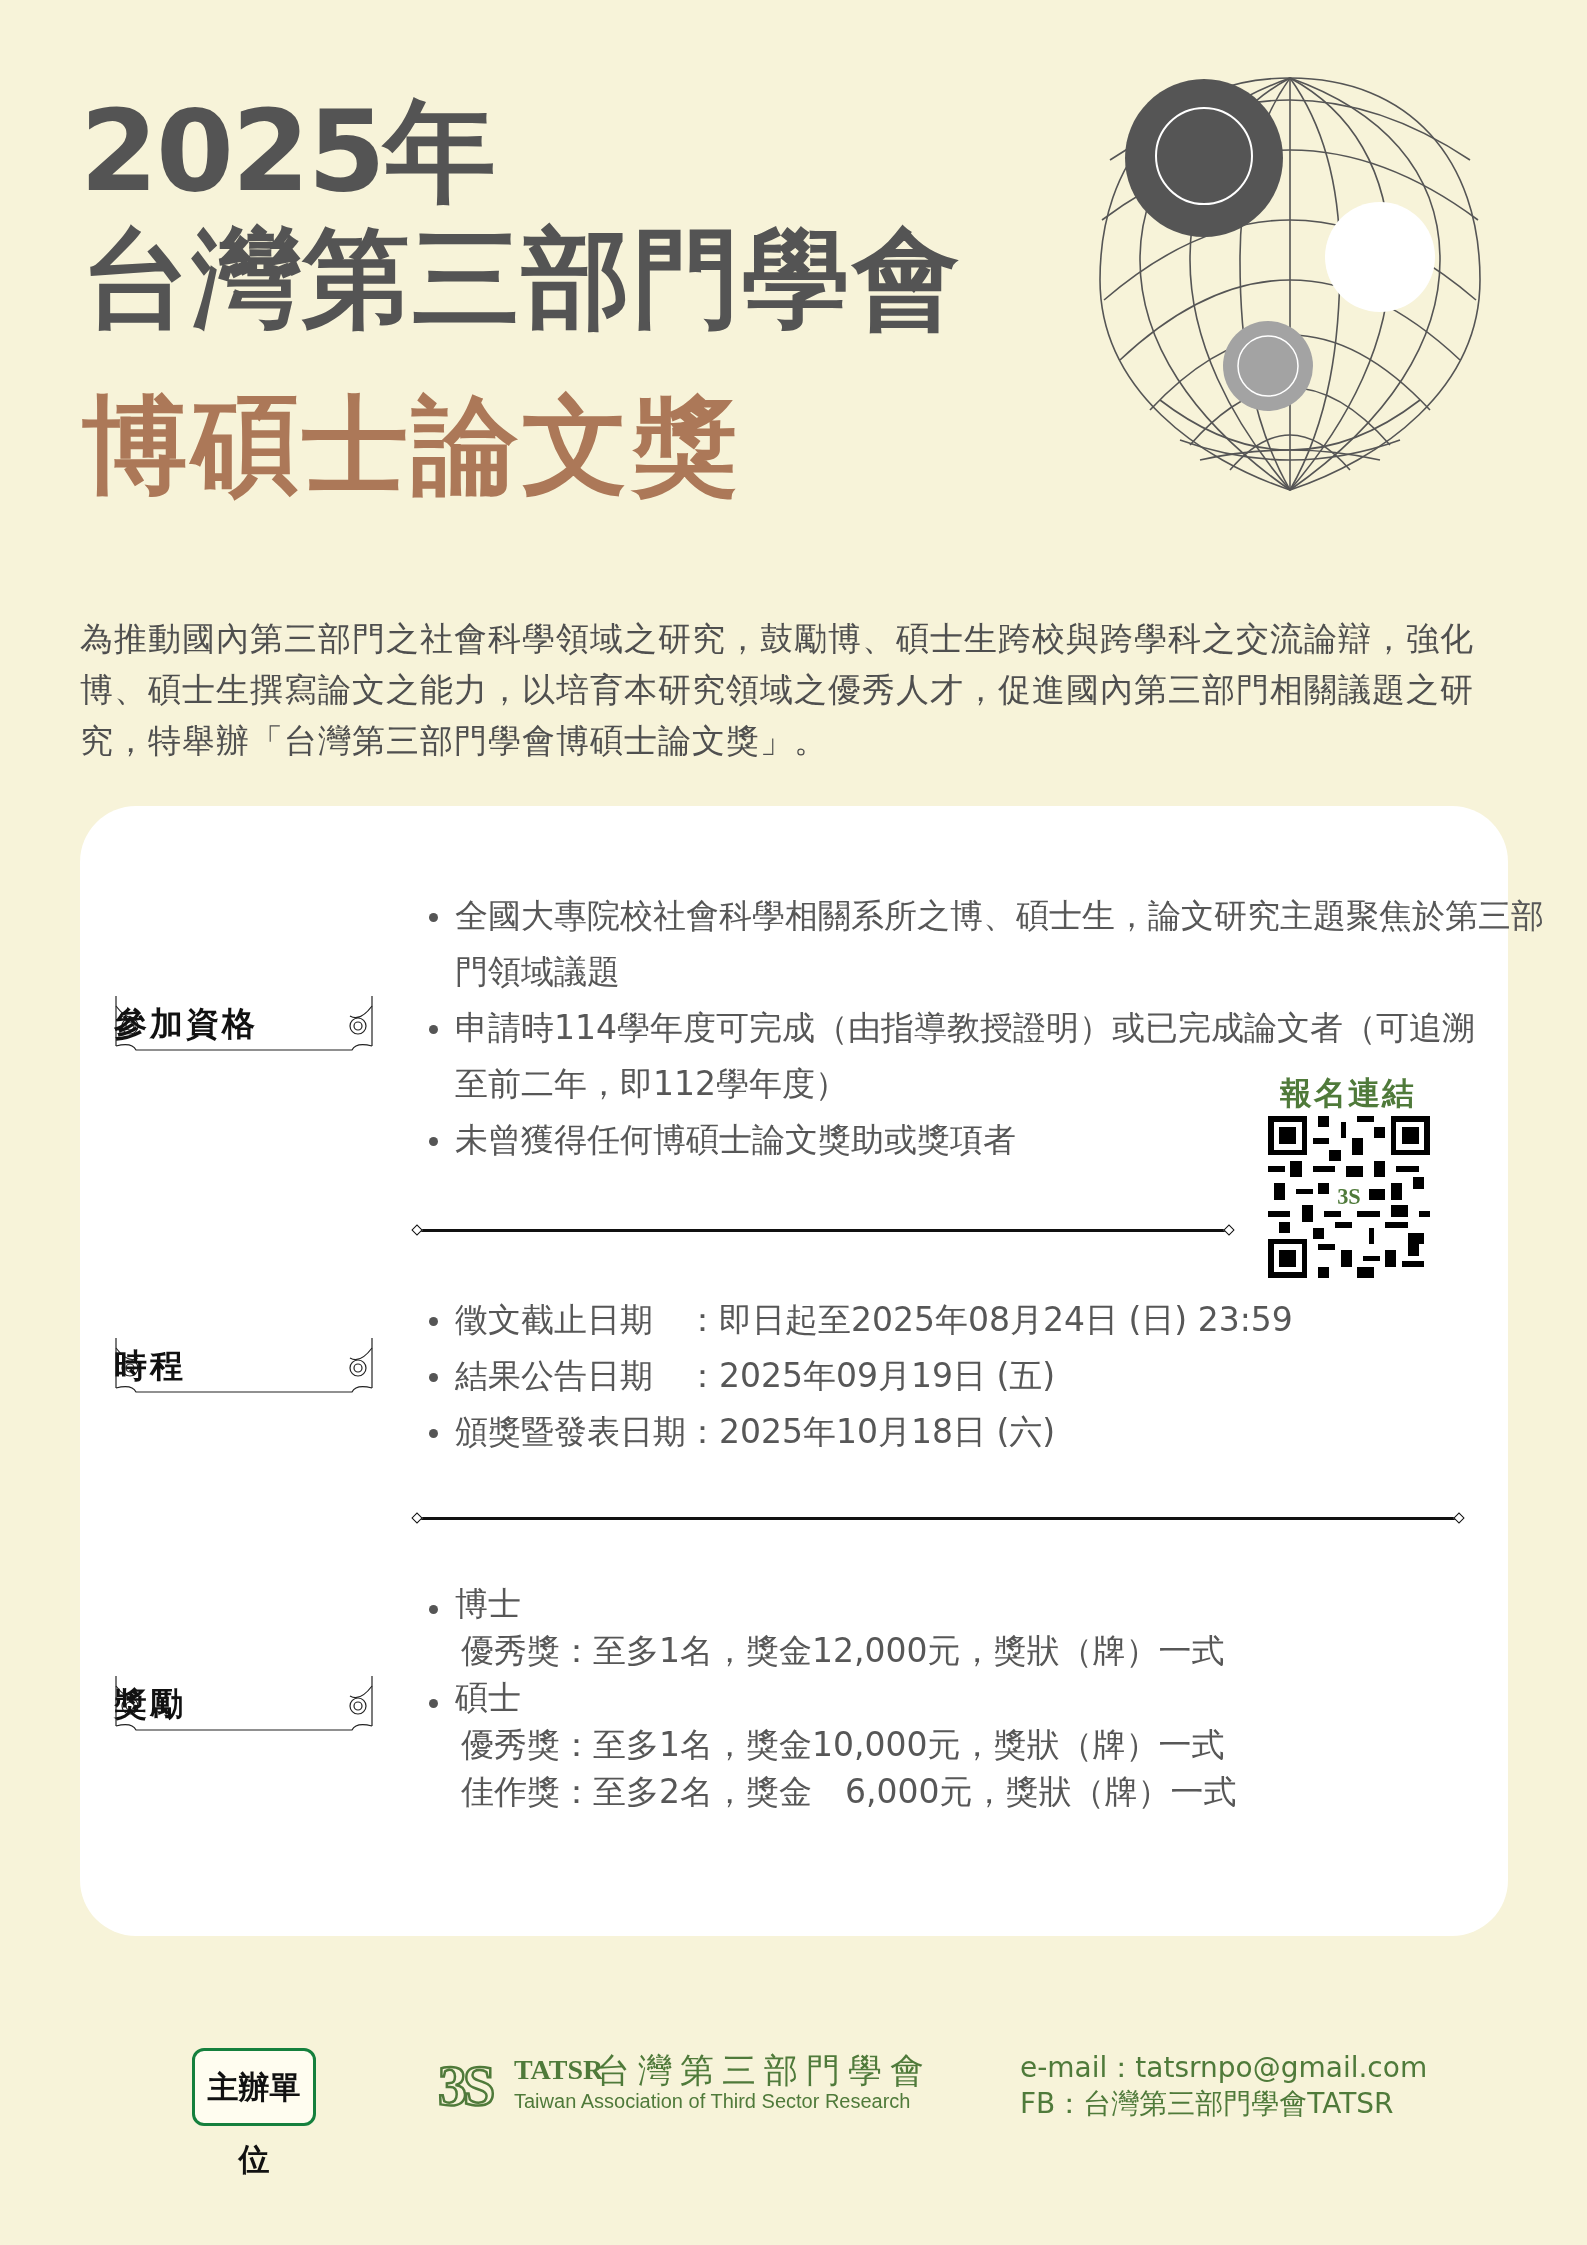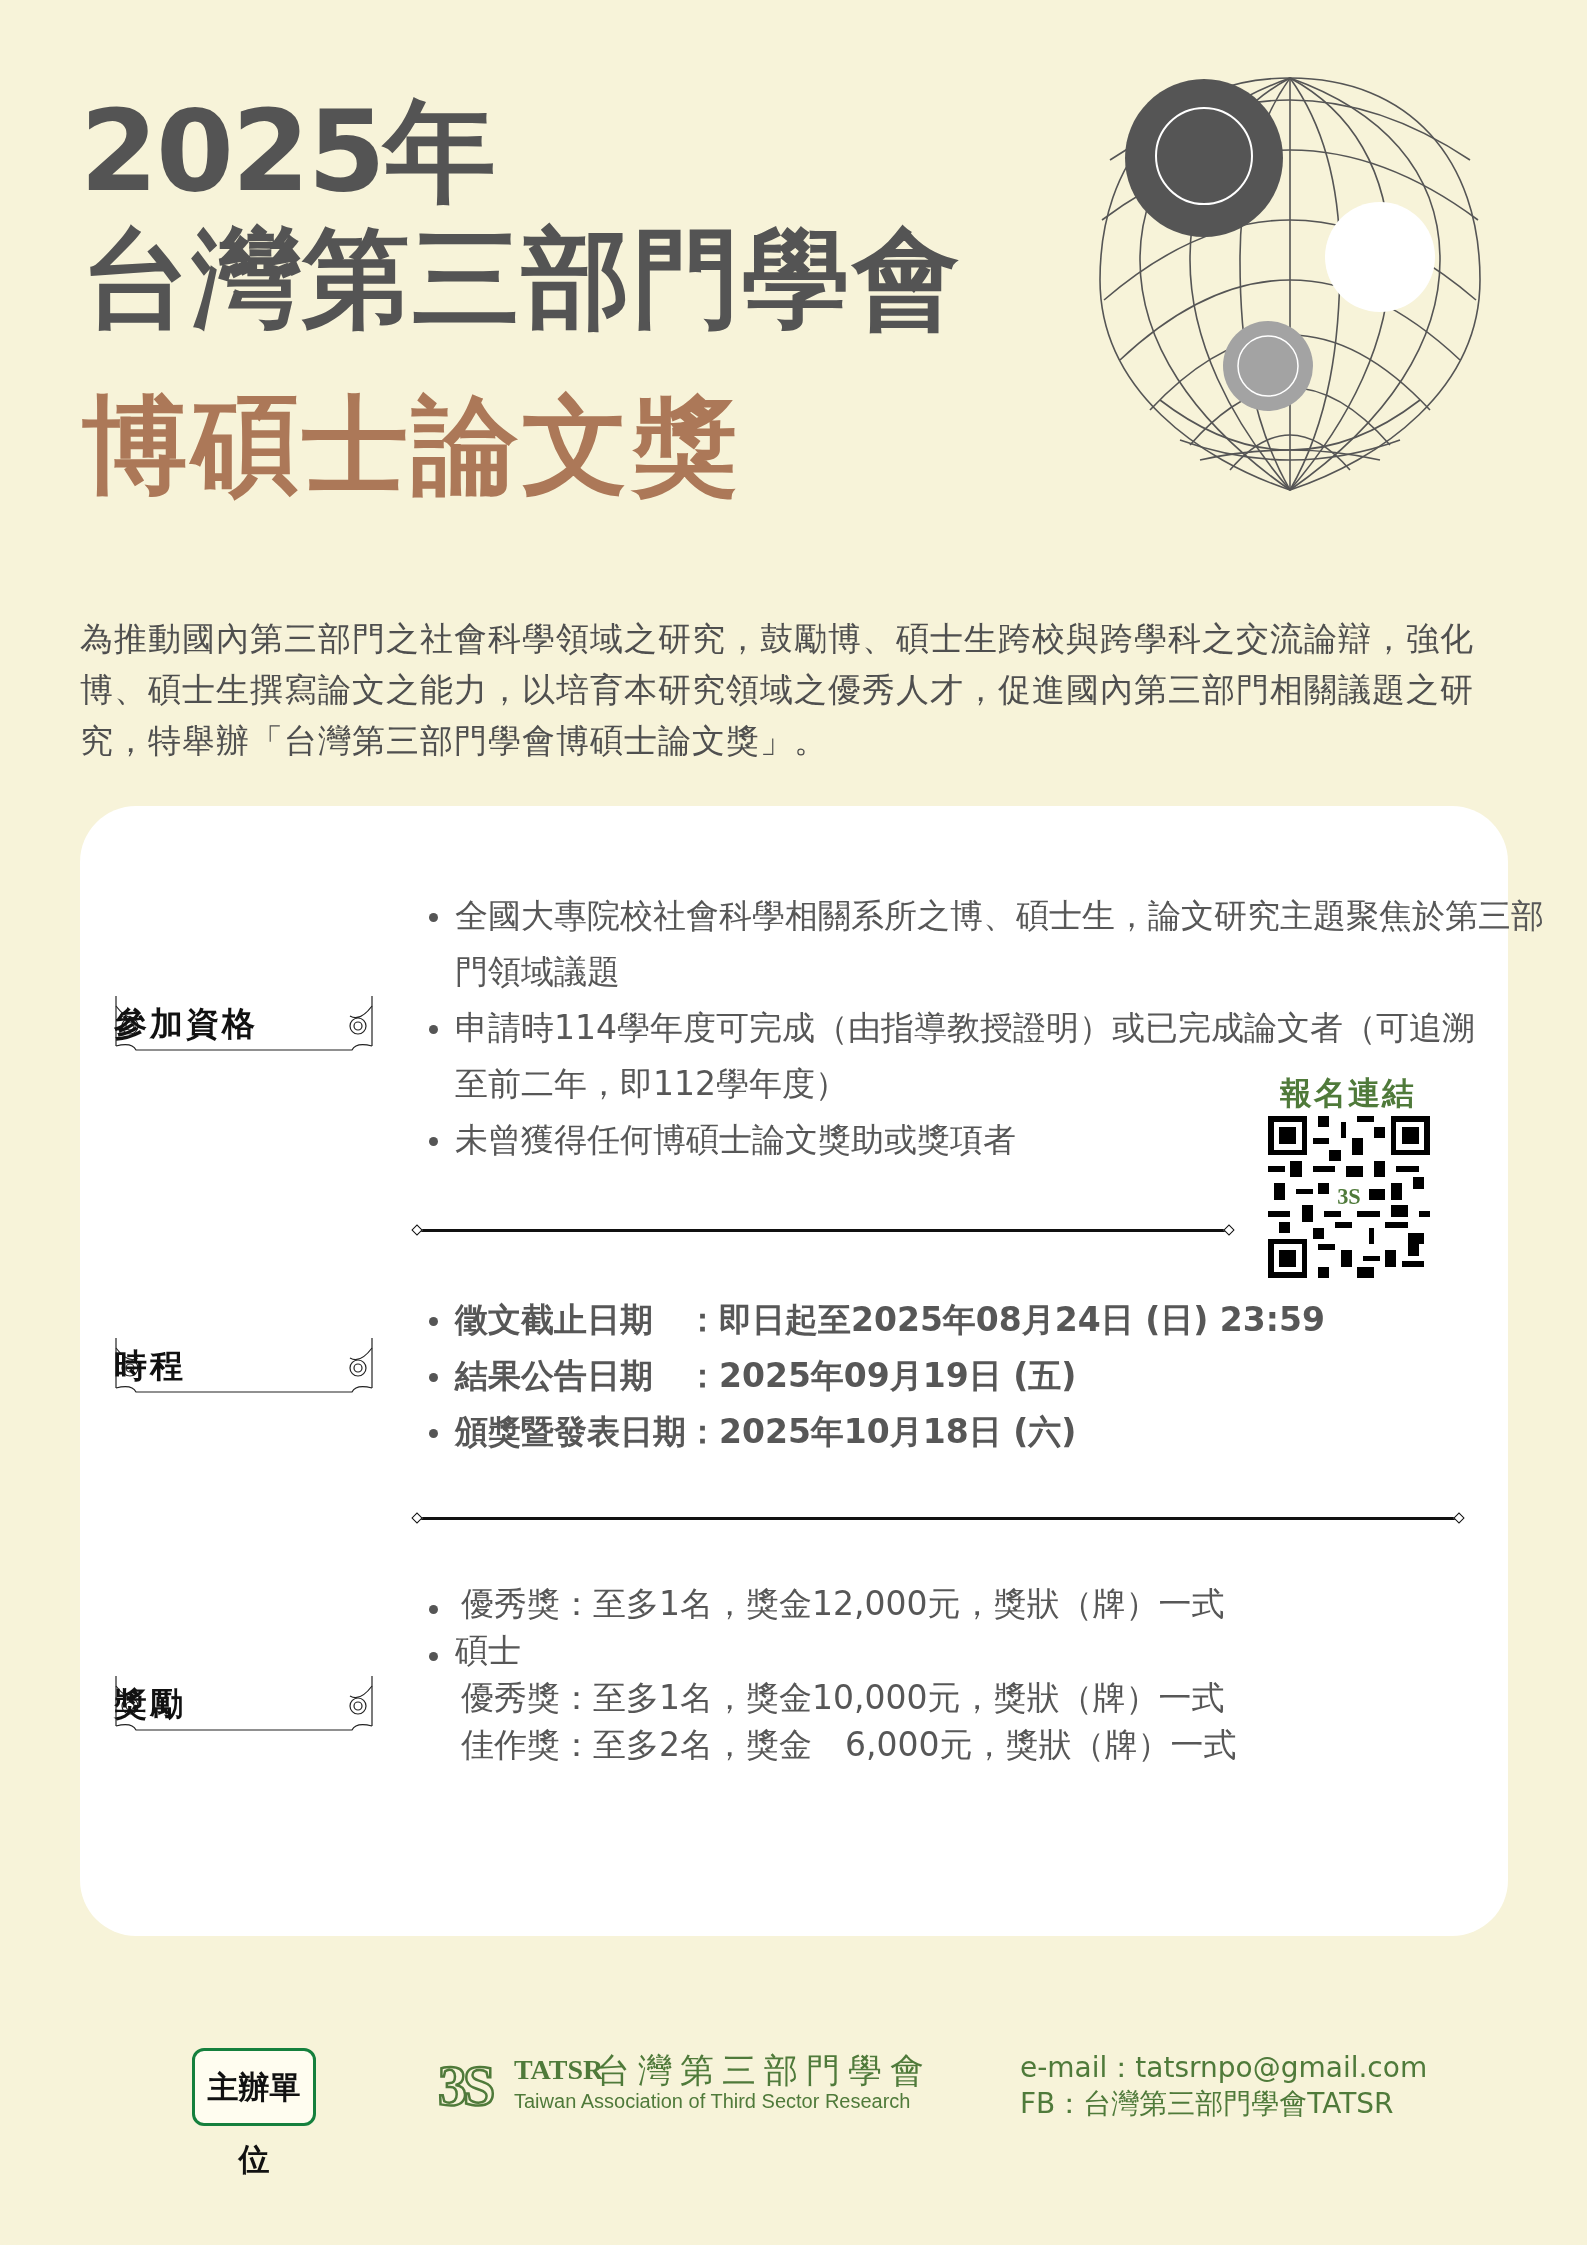--- a/index.html
+++ b/index.html
@@ -13,21 +13,21 @@
   .globe { position:absolute; left:1080px; top:60px; width:420px; height:460px; }
   .intro { position:absolute; left:80px; top:580px; width:1440px; font-size:33px; line-height:51px; color:#4f4f4f; letter-spacing:1px; }
   .card { position:absolute; left:80px; top:806px; width:1428px; height:1130px; background:#ffffff; border-radius:56px; }
   .label-box { position:absolute; left:34px; width:260px; height:58px; }
   .label-box svg { position:absolute; left:0; top:0; }
   .label-text { position:absolute; left:0; right:0; top:8px; text-align:left; font-size:33px; font-weight:bold; color:#111; letter-spacing:3px; }
   .list { position:absolute; left:345px; margin:0; padding:0; list-style:none; font-size:33px; color:#575757; }
   .list li { position:relative; padding-left:30px; line-height:56px; }
   .list li::before { content:""; position:absolute; left:4px; top:25px; width:9px; height:9px; border-radius:50%; background:#555; }
   .list li .cont { display:block; }
-  .list.sched li { line-height:56px;font-weight:bold; }
+  .list.sched li { line-height:56px; }
   .list.reward li { line-height:47px; }
   .reward-line { display:block; padding-left:6px; line-height:47px; }
   .divider { position:absolute; height:3px; background:#111; }
   .divider::before, .divider::after { content:""; position:absolute; top:-3px; width:6px; height:6px; border:1.5px solid #111; background:#fff; transform:rotate(45deg); }
   .divider::before { left:-5px; } .divider::after { right:-5px; }
   .qr-title { position:absolute; left:1280px; top:1072px; font-size:32px; font-weight:bold; color:#4f7a3a; letter-spacing:2px; }
   .qr { position:absolute; left:1268px; top:1116px; width:162px; height:162px; }
   .footer-badge { position:absolute; left:192px; top:2048px; width:118px; height:72px; border:3px solid #15803d; border-radius:12px; background:#fffdf0; font-size:31px; font-weight:bold; color:#111; text-align:center; line-height:72px; }
   .logo { position:absolute; left:438px; top:2054px; width:500px; height:70px; color:#4f7a3a; }
   .logo-3s { position:absolute; left:0; top:0; font-size:58px; font-weight:bold; font-family:"Liberation Serif", serif; color:transparent; -webkit-text-stroke:2.5px #4f7a3a; line-height:64px; letter-spacing:-4px; }
@@ -140,20 +140,21 @@
         <circle cx="244" cy="32" r="8"></circle>
           <circle cx="244" cy="32" r="4"></circle>
         <path d="M2 12 Q 14 28 24 22"></path>
           <path d="M258 12 Q 246 28 236 22"></path>
       </g>
     </svg>
     <div class="label-text">獎勵</div>
   </div>
   <ul class="list reward" style="top:774px; width:1000px;">
     <li>
+      <span class="cont">博士</span>
       <span class="reward-line">優秀獎：至多1名，獎金12,000元，獎狀（牌）一式</span>
     </li>
     <li>
       <span class="cont">碩士</span>
       <span class="reward-line">優秀獎：至多1名，獎金10,000元，獎狀（牌）一式</span>
       <span class="reward-line">佳作獎：至多2名，獎金　6,000元，獎狀（牌）一式</span>
     </li>
   </ul>
 </div>
 

